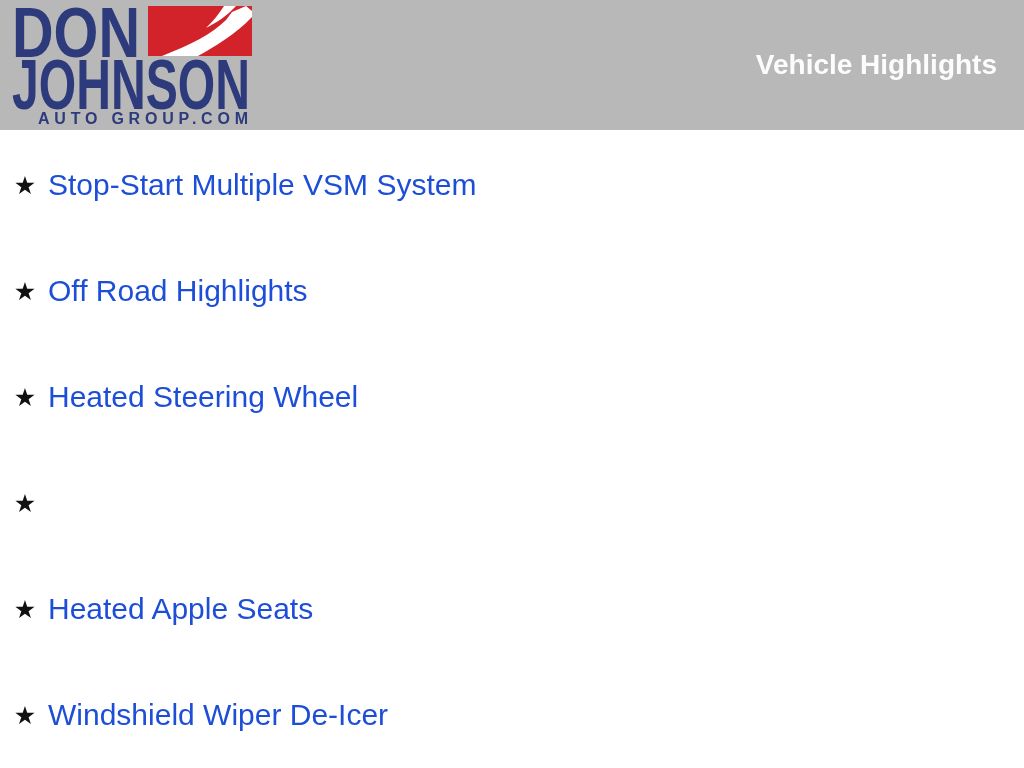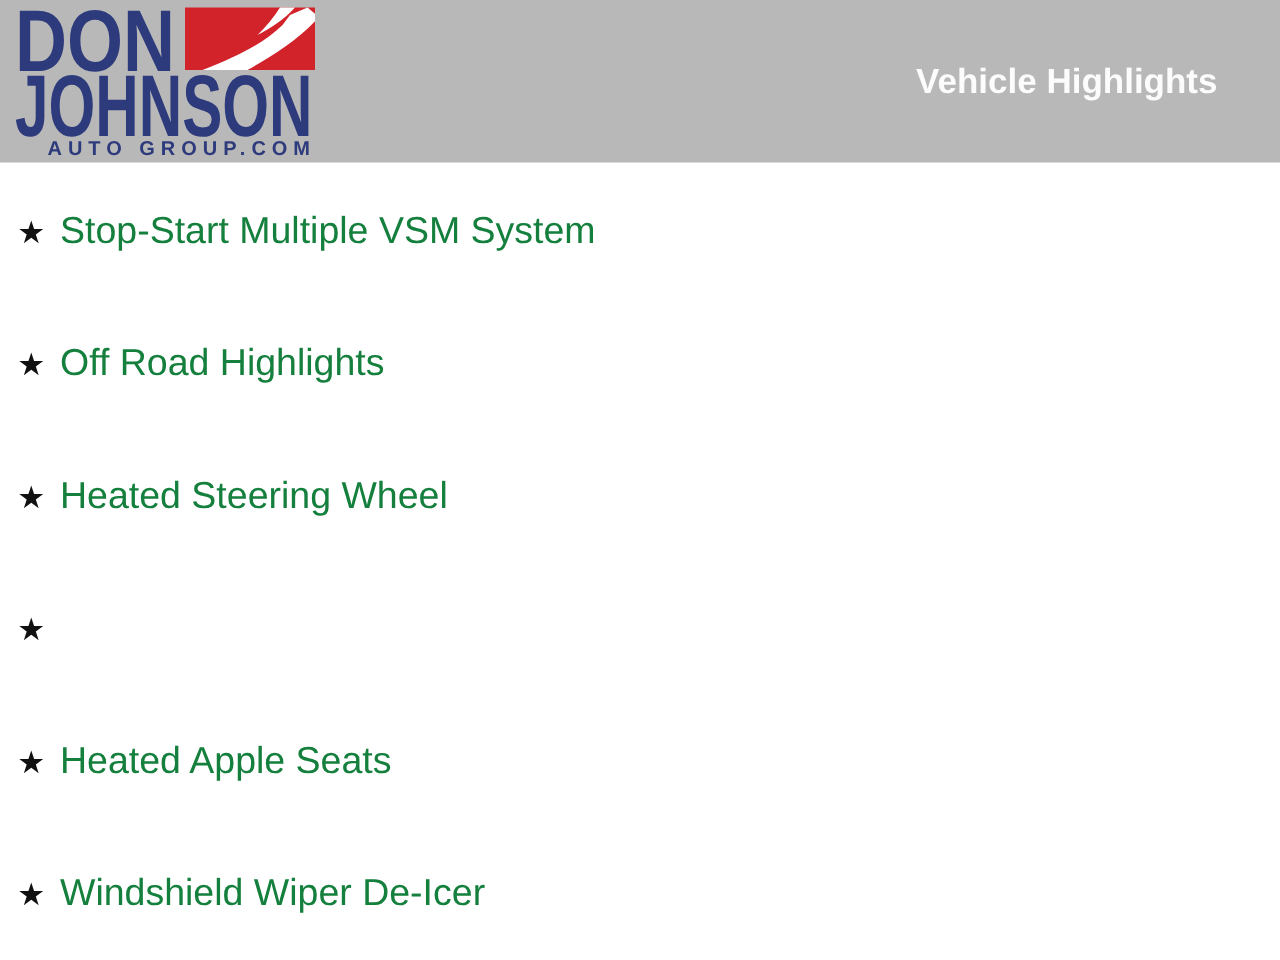--- a/index.html
+++ b/index.html
@@ -19,21 +19,21 @@
     background: #ffffff;
     overflow: hidden;
   }
   .header {
     height: 130px;
     background: #b8b8b8;
     display: flex;
     align-items: center;
     justify-content: space-between;
     box-sizing: border-box;
-    padding: 0 50px 0 12px;
+    padding: 0 27px 0 12px;
   }
   .logo {
     width: 240px;
     height: 122px;
     flex: 0 0 auto;
   }
   .logo-big {
     fill: #2d3a7c;
     font-family: "Liberation Sans", sans-serif;
     font-weight: bold;
@@ -69,21 +69,21 @@
     font-family: "DejaVu Sans", sans-serif;
     font-size: 25px;
     line-height: 1;
     color: #111111;
     width: 26px;
     text-align: center;
     flex: 0 0 auto;
   }
   .label {
     font-size: 30px;
-    color: #15803d;
+    color: #1d4ed8;
     margin-left: 10px;
     white-space: nowrap;
   }
 </style>
 </head>
 <body>
 
 <div class="page">
 
   <header class="header">

